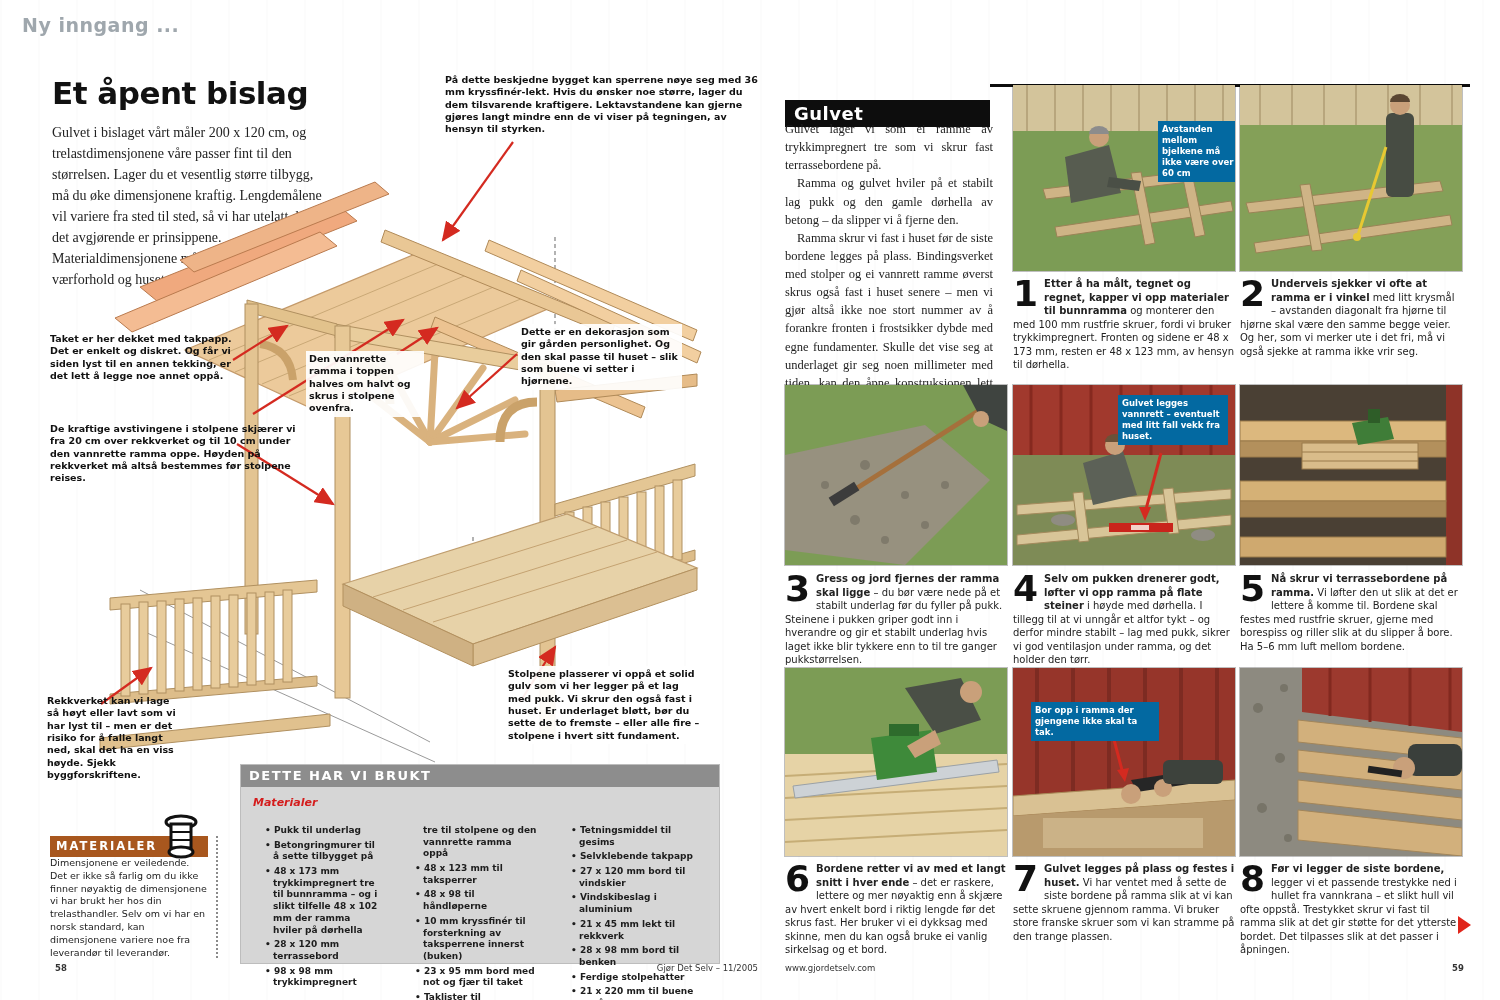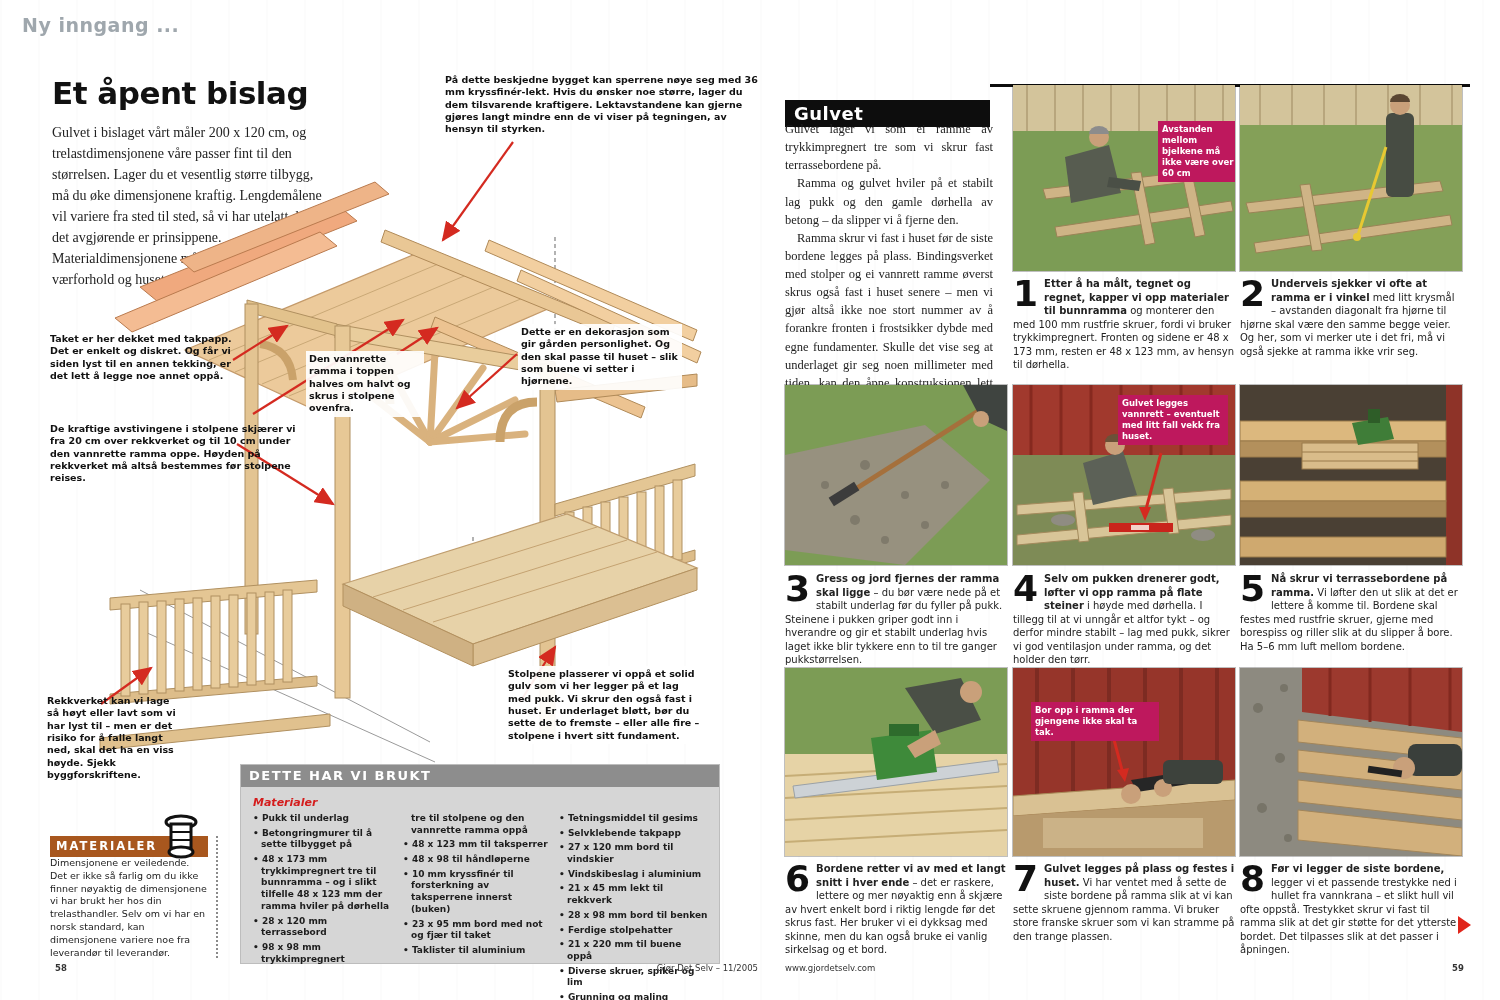--- a/index.html
+++ b/index.html
@@ -31,21 +31,21 @@
   #mat-side .bd{font:9.5px/1.35 "DejaVu Sans",sans-serif;color:#222;}
   #spool{left:162px;top:814px;}
 
   
   #used{left:240px;top:764px;width:478px;height:198px;background:#d6d6d6;border:1px solid #bdbdbd;}
   #used .hd{background:#8d8d8d;color:#fff;font:bold 13px/22px "DejaVu Sans",sans-serif;
             letter-spacing:1.5px;padding:0 8px;}
   #used .sub{position:absolute;left:12px;top:32px;font:bold italic 11px/1 "DejaVu Sans",sans-serif;color:#d41c1c;}
   .mcol{position:absolute;top:48px;font:bold 9px/1.3 "DejaVu Sans",sans-serif;color:#1d1d1d;}
   #mcol1{left:12px;width:140px;} #mcol2{left:162px;width:146px;} #mcol3{left:318px;width:150px;}
-  .mcol ul{margin:0;padding:0;list-style:none;}
+  .mcol ul{margin:12px;padding:0;list-style:none;}
   .mcol li{margin:0 0 3px 8px;text-indent:-8px;}
   .mcol li::before{content:"• ";}
   .mcol li.nobullet{margin-left:8px;text-indent:0;}
   .mcol li.nobullet::before{content:"";}
 
   
   .foot{font:8.5px/1 "DejaVu Sans",sans-serif;color:#333;}
   #foot-l-num{left:55px;top:964px;font-weight:bold;}
   #foot-credit{left:580px;top:964px;width:178px;text-align:right;}
   #foot-site{left:785px;top:964px;}
@@ -55,21 +55,21 @@
 
   
   #gulvet-bar{left:785px;top:84px;width:205px;height:27px;background:#0d0d0d;color:#fff;
               font:900 18px/27px "DejaVu Sans",sans-serif;padding-left:9px;box-sizing:border-box;letter-spacing:.5px;margin-top:16px;}
   #toprule{left:990px;top:84px;width:480px;height:3px;background:#0d0d0d;}
   #gintro{left:785px;top:120px;width:208px;font:12.5px/1.45 "Liberation Serif",serif;color:#222;text-align:justify;}
   #gintro p{margin:0;} #gintro p+p{text-indent:12px;}
 
   .photo{position:absolute;width:222px;overflow:hidden;background:#7c9c55;box-shadow:0 0 0 1px rgba(0,0,0,.25);}
   .photo svg{display:block;}
-  .pl{position:absolute;background:#be185d;color:#fff;font:bold 8.5px/1.3 "DejaVu Sans",sans-serif;padding:3px 4px;}
+  .pl{position:absolute;background:#0369a1;color:#fff;font:bold 8.5px/1.3 "DejaVu Sans",sans-serif;padding:3px 4px;}
 
   .caption{position:absolute;width:222px;font:10px/1.35 "DejaVu Sans",sans-serif;color:#222;}
   .stepnum{float:left;font:800 36px/0.85 "DejaVu Sans",sans-serif;color:#111;margin:2px 6px 0 0;}
   .caption .lead{font-weight:bold;}
 </style>
 </head>
 <body>
 
 <div id="spread">
 
@@ -205,21 +205,21 @@
     <ellipse cx="19" cy="38" rx="12" ry="5" fill="#fff" stroke="#111" stroke-width="3"></ellipse>
   </svg>
 
   <div class="abs" id="used">
     <div class="hd">DETTE HAR VI BRUKT</div>
     <div class="sub">Materialer</div>
     <div class="mcol" id="mcol1">
         <ul>
       <li>Pukk til underlag</li>
       <li>Betongringmurer til å sette tilbygget på</li>
-      <li>48 x 173 mm trykkimpregnert tre til bunnramma – og i slikt tilfelle 48 x 123 mm der ramma hviler på dørhella</li>
+      <li>48 x 173 mm trykkimpregnert tre til bunnramma – og i slikt tilfelle 48 x 102 mm der ramma hviler på dørhella</li>
       <li>28 x 120 mm terrassebord</li>
       <li>98 x 98 mm trykkimpregnert</li>
     </ul>
       </div>
     <div class="mcol" id="mcol2">
         <ul>
       <li class="nobullet">tre til stolpene og den vannrette ramma oppå</li>
       <li>48 x 123 mm til taksperrer</li>
       <li>48 x 98 til håndløperne</li>
       <li>10 mm kryssfinér til forsterkning av taksperrene innerst (buken)</li>

